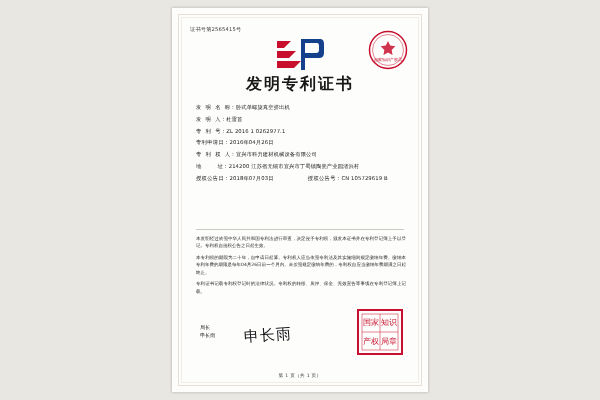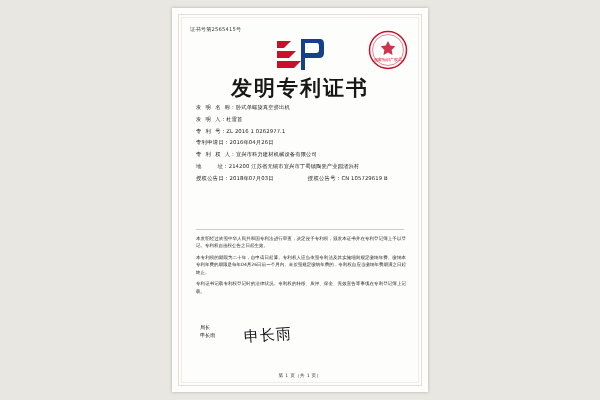--- a/index.html
+++ b/index.html
@@ -66,21 +66,21 @@
     width: 40px;
     height: 40px;
   }
   .title {
     position: absolute;
     left: 0;
     right: 0;
     top: 66px;
     text-align: center;
     font-family: "DejaVu Serif", serif;
-    font-size: 21px;
+    font-size: 16px;
     font-weight: bold;
     letter-spacing: 2px;
     color: #171717;
   }
   .fields {
     position: absolute;
     left: 24px;
     top: 96px;
     width: 212px;
   }
@@ -235,16 +235,28 @@
       <p>专利证书记载专利权登记时的法律状况。专利权的转移、质押、保全、无效宣告等事项在专利登记簿上记载。</p>
     </div>
 
     <div class="sig-block">
       <div>局长</div>
       <div>申长雨</div>
     </div>
 
     <div class="signature">申长雨</div>
 
+    <div class="bottom-seal">
+      <svg viewBox="0 0 96 96" width="48" height="48" xmlns="http://www.w3.org/2000/svg">
+        <rect x="4" y="4" width="88" height="88" fill="none" stroke="#c8102e" stroke-width="4"></rect>
+        <rect x="12" y="12" width="72" height="72" fill="none" stroke="#c8102e" stroke-width="1"></rect>
+        <line x1="48" y1="12" x2="48" y2="84" stroke="#c8102e" stroke-width="1"></line>
+        <line x1="12" y1="48" x2="84" y2="48" stroke="#c8102e" stroke-width="1"></line>
+        <text x="30" y="34" font-size="16" fill="#c8102e" text-anchor="middle" font-family="DejaVu Sans, sans-serif">国家</text>
+        <text x="66" y="34" font-size="16" fill="#c8102e" text-anchor="middle" font-family="DejaVu Sans, sans-serif">知识</text>
+        <text x="30" y="72" font-size="16" fill="#c8102e" text-anchor="middle" font-family="DejaVu Sans, sans-serif">产权</text>
+        <text x="66" y="72" font-size="16" fill="#c8102e" text-anchor="middle" font-family="DejaVu Sans, sans-serif">局章</text>
+      </svg>
+    </div>
 
     <div class="page-footer">第 1 页（共 1 页）</div>
   </div>
 </div>
 
 </body></html>

